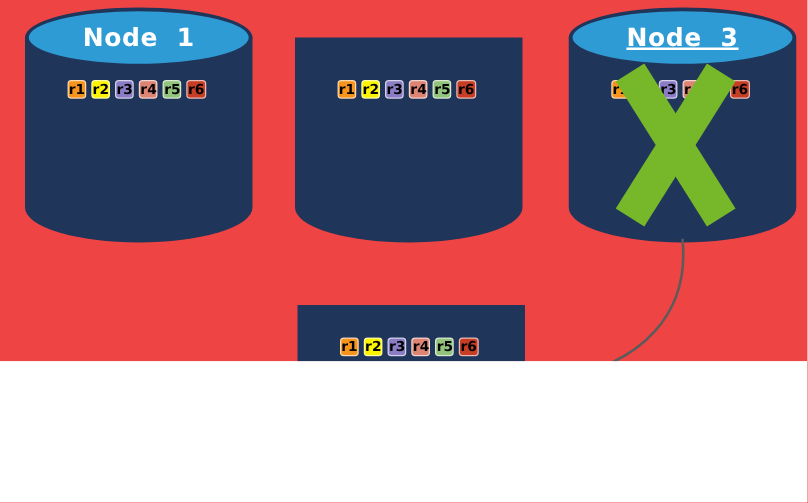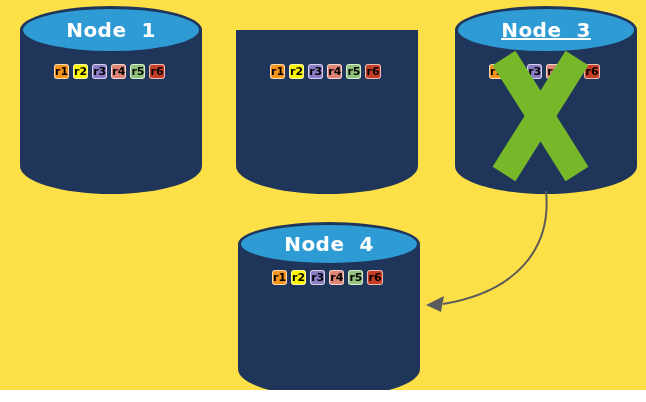--- a/index.html
+++ b/index.html
@@ -1,17 +1,17 @@
 <!DOCTYPE html>
 <html><head>
 <meta charset="utf-8">
 <style>
   html,body{margin:0;padding:0;background:#ffffff;}
   .canvas{
-    position:relative;width:646px;height:390px;background:#fde047;overflow:hidden;
+    position:relative;width:646px;height:289px;background:#ef4444;overflow:hidden;
     font-family:"DejaVu Sans","Liberation Sans",sans-serif;
   }
   .node{position:absolute;width:182px;height:188px;}
   .cyl-body{
     position:absolute;left:0;right:0;top:24px;bottom:0;
     border-bottom-left-radius:50% 28px;border-bottom-right-radius:50% 28px;
   }
   .cyl-top{
     position:absolute;left:0;right:0;top:0;height:48px;border-radius:50%;
     border:3px solid transparent;box-sizing:border-box;
@@ -87,23 +87,20 @@
         <div class="record" style="background: rgb(147, 196, 125); color: rgb(0, 0, 0);">r5</div>
         <div class="record" style="background: rgb(199, 62, 38); color: rgb(0, 0, 0);">r6</div>
       </div>
       <svg class="x-mark" viewBox="0 0 124 150">
         <line x1="25" y1="16" x2="98" y2="132" stroke-width="27" stroke="#77B82B"></line>
         <line x1="98" y1="16" x2="25" y2="132" stroke-width="27" stroke="#77B82B"></line>
       </svg>
     </div>
     <div class="node pos-node-4">
       <div class="cyl-body" style="background: rgb(32, 53, 90);"></div>
-      <div class="cyl-top" style="background: rgb(46, 155, 213); border-color: rgb(32, 53, 90);">
-        <span class="node-title" style="color: rgb(255, 255, 255);">Node  4</span>
-      </div>
       <div class="records">
         <div class="record" style="background: rgb(247, 148, 30); color: rgb(0, 0, 0);">r1</div>
         <div class="record" style="background: rgb(253, 245, 0); color: rgb(0, 0, 0);">r2</div>
         <div class="record" style="background: rgb(138, 124, 197); color: rgb(0, 0, 0);">r3</div>
         <div class="record" style="background: rgb(222, 132, 117); color: rgb(0, 0, 0);">r4</div>
         <div class="record" style="background: rgb(147, 196, 125); color: rgb(0, 0, 0);">r5</div>
         <div class="record" style="background: rgb(199, 62, 38); color: rgb(0, 0, 0);">r6</div>
       </div>
 
     </div>

